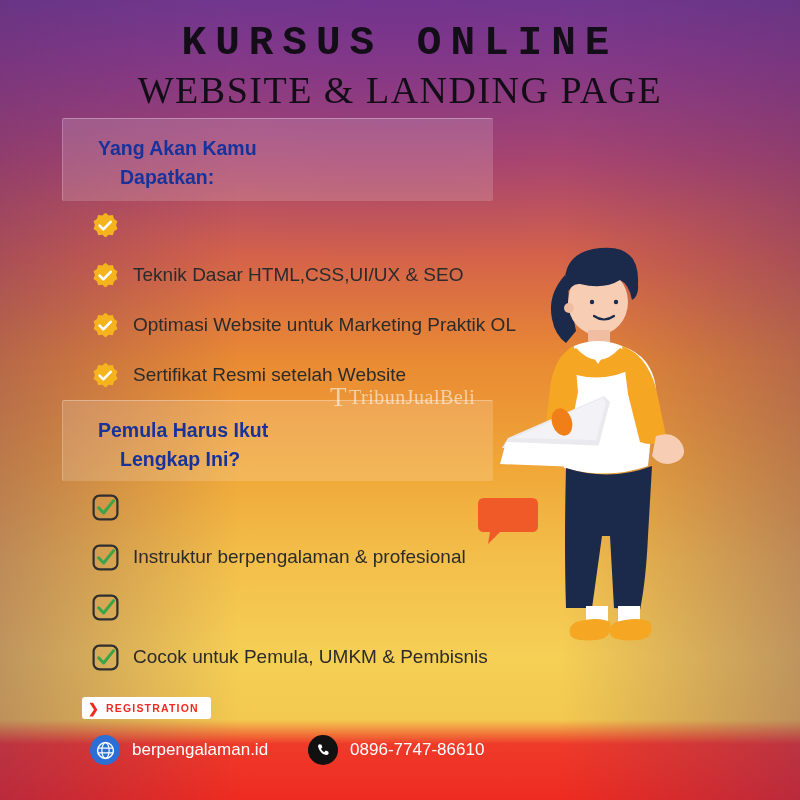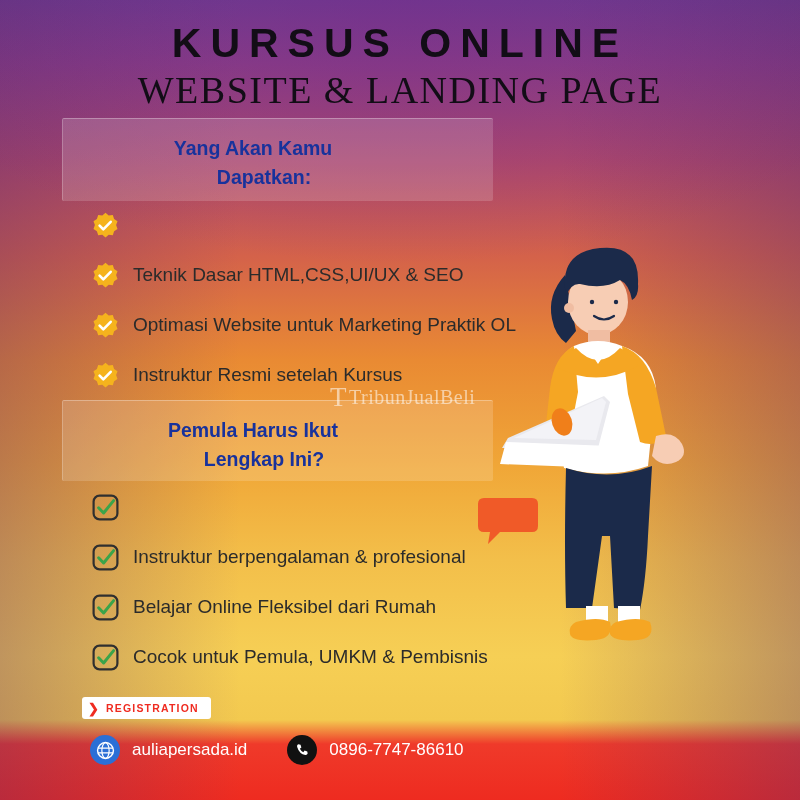--- a/index.html
+++ b/index.html
@@ -41,21 +41,21 @@
   }
 
   
   .header {
     position: relative;
     z-index: 5;
     padding-top: 22px;
     text-align: center;
   }
   .title-main {
-    font-family: Liberation Sans, sans-serif;
+    font-family: Liberation Mono, monospace;
     font-weight: bold;
     font-size: 41px;
     letter-spacing: 9px;
     color: #120d16;
     line-height: 1.05;
     text-transform: uppercase;
   }
   .title-sub {
     font-family: "Liberation Serif", serif;
     font-weight: normal;
@@ -78,21 +78,20 @@
     border-radius: 2px;
     z-index: 4;
   }
   .panel-head {
     position: absolute;
     left: 62px;
     width: 346px;
     z-index: 6;
     padding: 16px 0 0 36px;
     box-sizing: border-box;
-    text-align: center;
   }
   .panel-head .line {
     color: #18329c;
     font-weight: bold;
     font-size: 19.5px;
     line-height: 1.5;
   }
   .panel-head .line.indent {
     padding-left: 22px;
   }
@@ -313,21 +312,21 @@
       </span>
       <span class="label">Optimasi Website untuk Marketing Praktik OL</span>
     </div>
     <div class="list-item">
       <span class="badge-gold">
         <svg viewBox="0 0 27 27" width="27" height="27" xmlns="http://www.w3.org/2000/svg">
           <path d="M13.5 0.8 l3.2 2.6 l4.1 -0.4 l1.3 3.9 l3.4 2.3 l-1.4 3.9 l1.4 3.9 l-3.4 2.3 l-1.3 3.9 l-4.1 -0.4 l-3.2 2.6 l-3.2 -2.6 l-4.1 0.4 l-1.3 -3.9 l-3.4 -2.3 l1.4 -3.9 l-1.4 -3.9 l3.4 -2.3 l1.3 -3.9 l4.1 0.4 z" fill="#f5b31d"></path>
           <path d="M7.6 13.6 l3.7 3.8 l7.4 -7.6" stroke="#ffffff" stroke-width="2.6" fill="none" stroke-linecap="round" stroke-linejoin="round"></path>
         </svg>
       </span>
-      <span class="label">Instruktur Resmi setelah Kursus</span>
+      <span class="label">Sertifikat Resmi setelah Website</span>
     </div>
   </div>
 
   <div class="watermark">
     <span class="wm-t">T</span>
     <span>TribunJualBeli</span>
   </div>
 
   <div class="panel" style="top:400px; height:80px;"></div>
   <div class="panel-head" style="top:400px;">
@@ -353,21 +352,20 @@
       </span>
       <span class="label">Instruktur berpengalaman &amp; profesional</span>
     </div>
     <div class="list-item">
       <span class="badge-green">
         <svg viewBox="0 0 27 27" width="27" height="27" xmlns="http://www.w3.org/2000/svg">
           <rect x="1.6" y="1.6" width="23.8" height="23.8" rx="6" fill="none" stroke="#2f2f2f" stroke-width="2.2"></rect>
           <path d="M6.6 13.8 l5 5.2 l10 -12.4" stroke="#3aa44a" stroke-width="3" fill="none" stroke-linecap="round" stroke-linejoin="round"></path>
         </svg>
       </span>
-      <span class="label">Belajar Online Fleksibel dari Rumah</span>
     </div>
     <div class="list-item">
       <span class="badge-green">
         <svg viewBox="0 0 27 27" width="27" height="27" xmlns="http://www.w3.org/2000/svg">
           <rect x="1.6" y="1.6" width="23.8" height="23.8" rx="6" fill="none" stroke="#2f2f2f" stroke-width="2.2"></rect>
           <path d="M6.6 13.8 l5 5.2 l10 -12.4" stroke="#3aa44a" stroke-width="3" fill="none" stroke-linecap="round" stroke-linejoin="round"></path>
         </svg>
       </span>
       <span class="label">Cocok untuk Pemula, UMKM &amp; Pembisnis</span>
     </div>
@@ -380,21 +378,21 @@
     </div>
     <div class="contact-row">
       <div class="contact-item">
         <span class="circle-icon web">
           <svg viewBox="0 0 24 24" width="19" height="19" xmlns="http://www.w3.org/2000/svg">
             <circle cx="12" cy="12" r="10" fill="none" stroke="#ffffff" stroke-width="1.8"></circle>
             <ellipse cx="12" cy="12" rx="4.6" ry="10" fill="none" stroke="#ffffff" stroke-width="1.5"></ellipse>
             <path d="M2.4 9 h19.2 M2.4 15 h19.2" stroke="#ffffff" stroke-width="1.5"></path>
           </svg>
         </span>
-        <span class="contact-text">auliapersada.id</span>
+        <span class="contact-text">berpengalaman.id</span>
       </div>
       <div class="contact-item">
         <span class="circle-icon phone">
           <svg viewBox="0 0 24 24" width="16" height="16" xmlns="http://www.w3.org/2000/svg">
             <path d="M6.6 3.5 l3.2 0.6 l1.3 4 l-2.3 1.9 q1.6 3.4 5.2 5.2 l1.9 -2.3 l4 1.3 l0.6 3.2 q-0.6 2.2 -3.4 2 Q8 18.2 4.6 7 q-0.4 -2.8 2 -3.5 z" fill="#ffffff"></path>
           </svg>
         </span>
         <span class="contact-text">0896-7747-86610</span>
       </div>
     </div>

